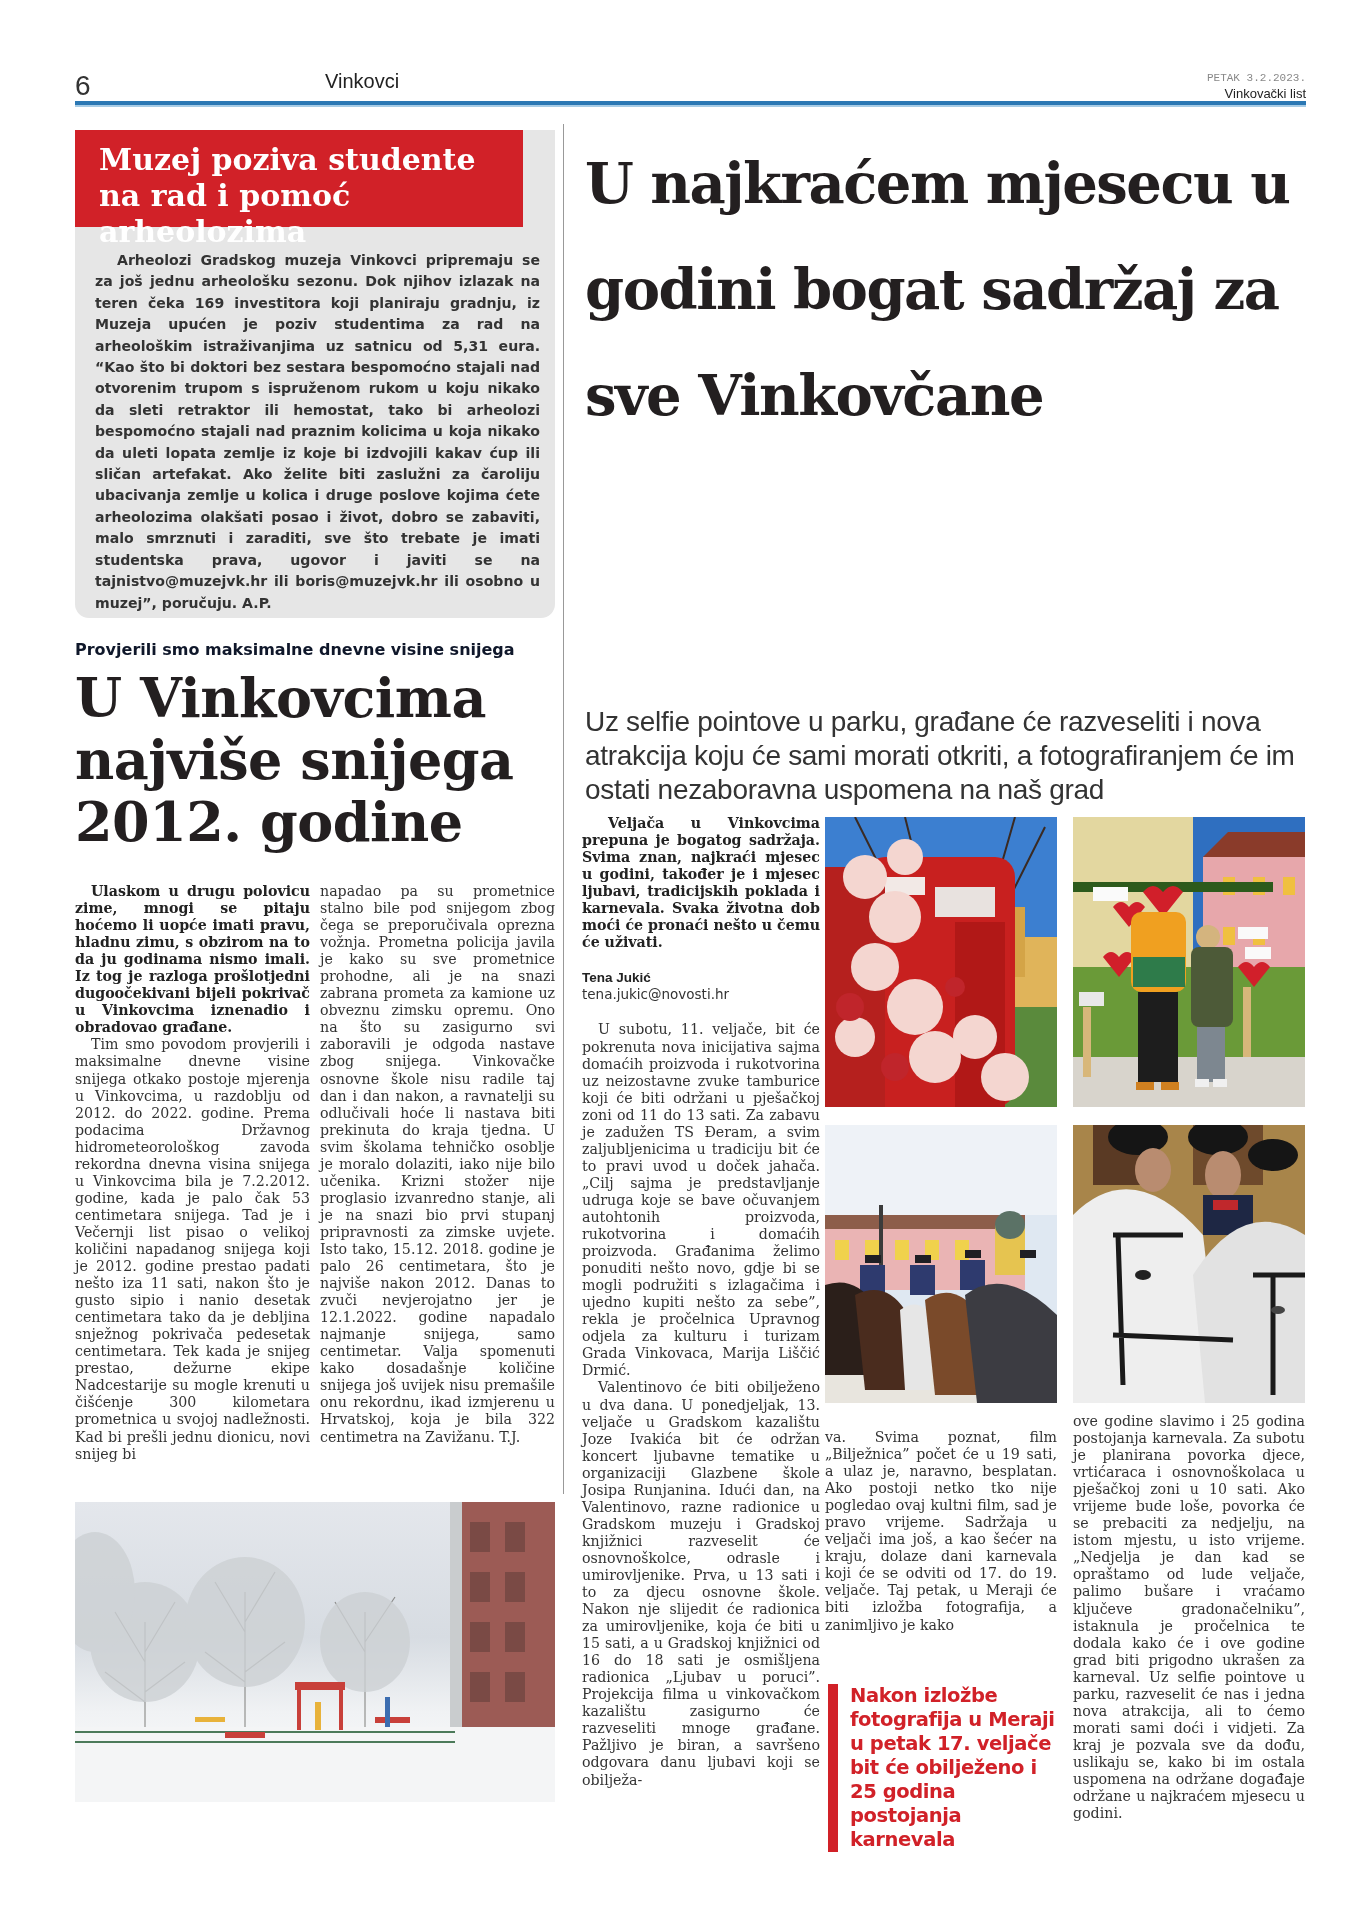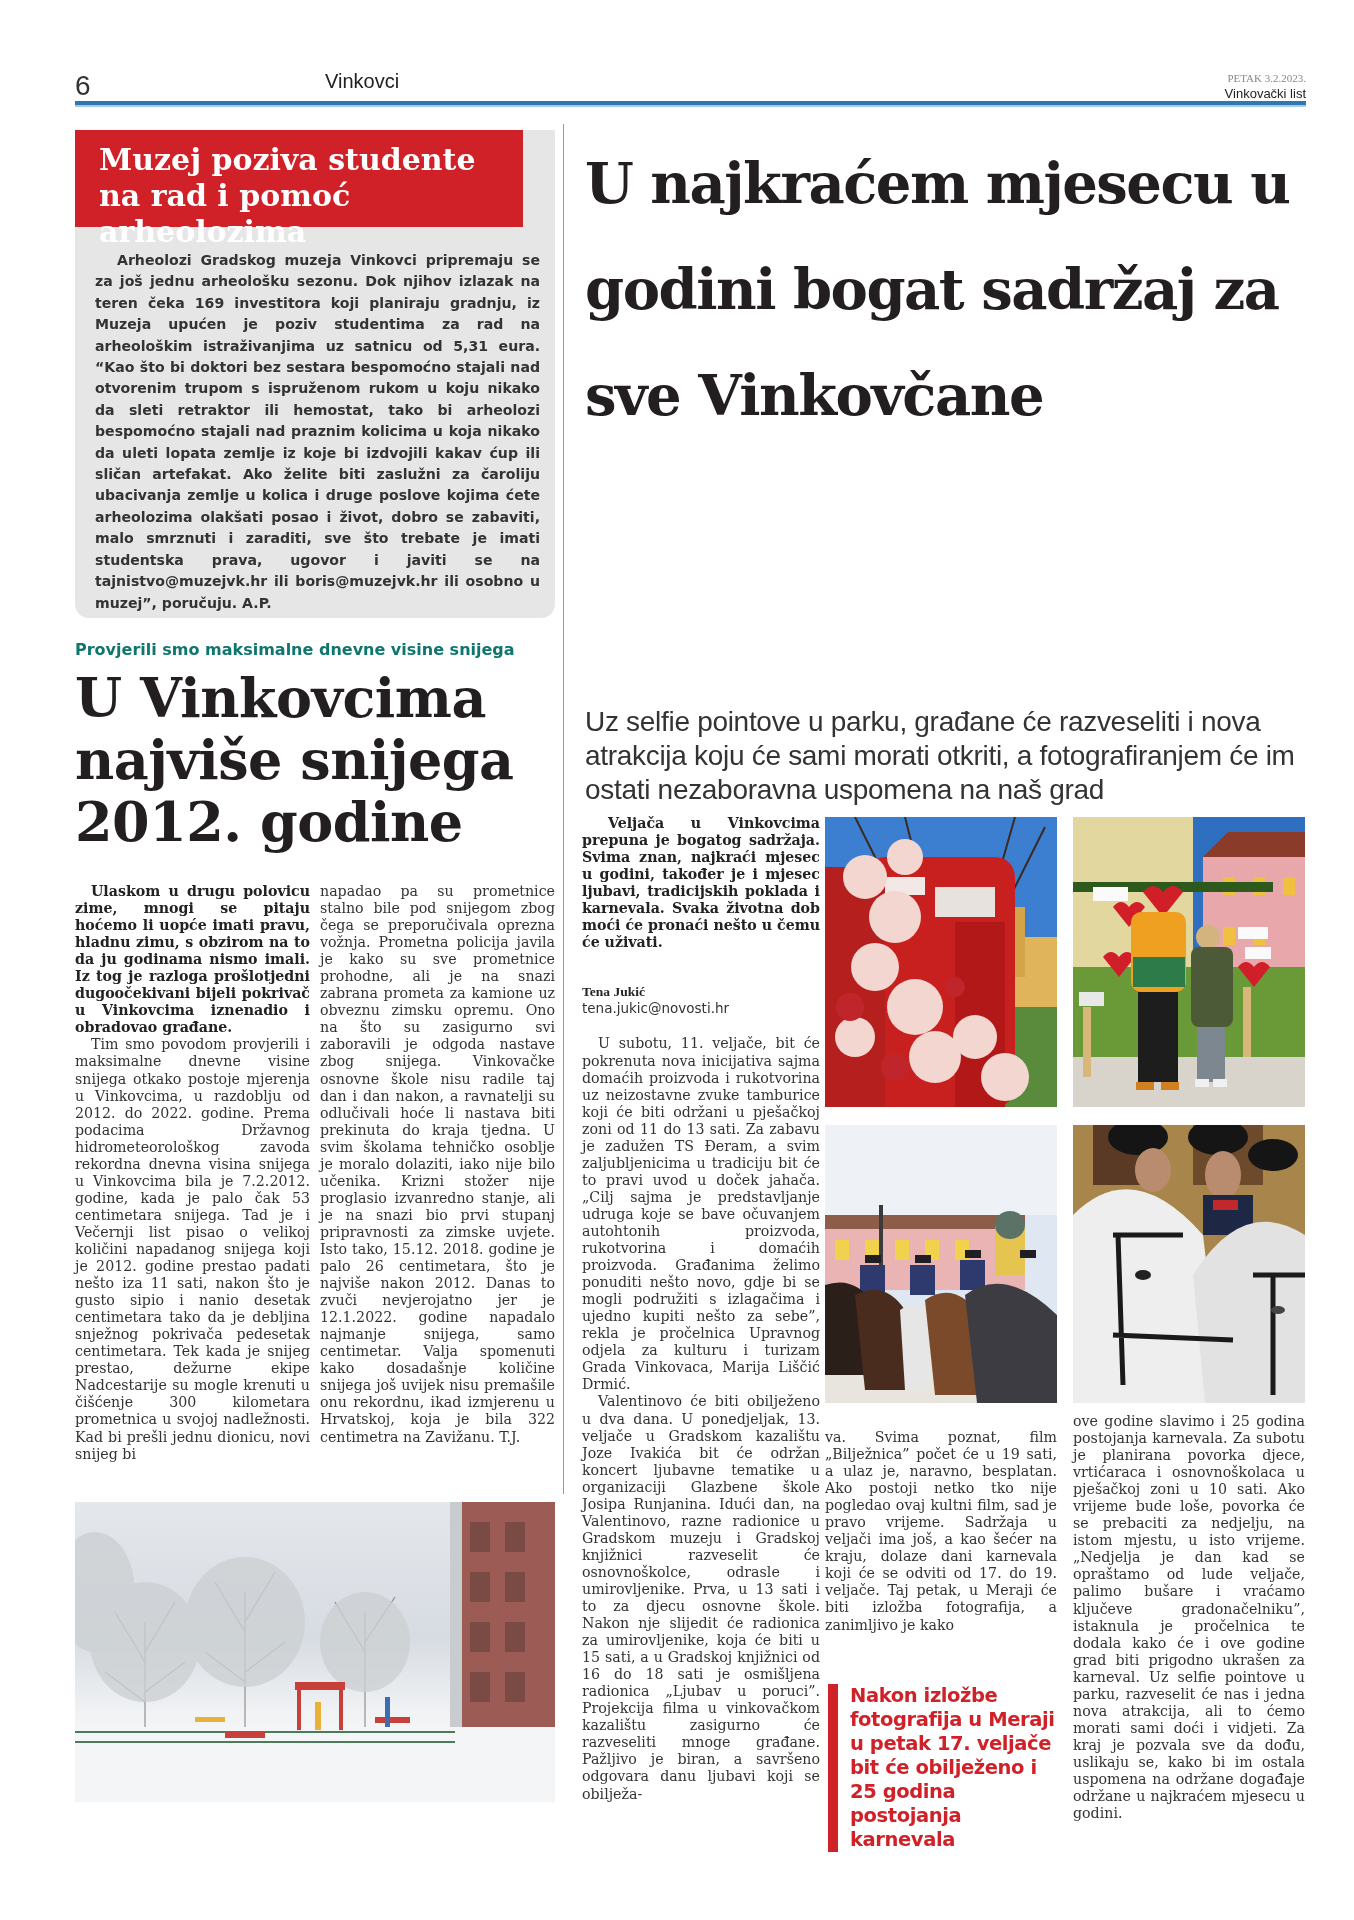--- a/index.html
+++ b/index.html
@@ -4,50 +4,50 @@
 <style>
   * { box-sizing: border-box; margin: 0; padding: 0; }
   html, body { width: 1354px; height: 1920px; background: #ffffff; overflow: hidden; }
   body { position: relative; color: #231f20; font-family: "DejaVu Serif", serif; }
 
   .abs { position: absolute; }
 
   
   .page-num { left: 75px; top: 70px; font-family: "Liberation Sans", sans-serif; font-size: 28px; color: #333; }
   .section { left: 325px; top: 70px; font-family: "Liberation Sans", sans-serif; font-size: 20px; color: #222; }
-  .date { right: 48px; top: 72px; font-family: Liberation Serif, serif; font-size: 11px; color: #888; text-align: left; }
+  .date { right: 48px; top: 72px; font-family: Liberation Mono, monospace; font-size: 11px; color: #888; text-align: left; }
   .paper { right: 48px; top: 86px; font-family: "Liberation Sans", sans-serif; font-size: 13px; color: #222; text-align: right; }
   .rule-blue { left: 75px; top: 101px; width: 1231px; height: 4px; background: #2b78b4; }
   .rule-light { left: 75px; top: 105px; width: 1231px; height: 2px; background: #a7cce6; }
 
   .col-divider { left: 563px; top: 124px; width: 1px; height: 1370px; background: #999; }
 
   
   .box { left: 75px; top: 130px; width: 480px; height: 488px; background: #e6e6e6; border-radius: 0 0 14px 14px; }
   .box-title { left: 75px; top: 130px; width: 448px; height: 97px; background: #d12128; color: #fff; font-family: "DejaVu Serif", serif; font-weight: bold; font-size: 30px; line-height: 36px; padding: 12px 12px 11px 24px; }
   .box-body { left: 95px; top: 250px; width: 445px; font-family: "DejaVu Sans", sans-serif; font-weight: bold; font-size: 14.1px; line-height: 21.4px; color: #333; text-align: justify; text-indent: 22px; }
 
   
-  .kicker { left: 75px; top: 640px; font-family: "DejaVu Sans", sans-serif; font-weight: bold; font-size: 16px; color: #0f766e; }
+  .kicker { left: 75px; top: 640px; font-family: "DejaVu Sans", sans-serif; font-weight: bold; font-size: 16px; color: #0f172a; }
   .snow-title { left: 75px; top: 667px; width: 480px; font-family: "DejaVu Serif", serif; font-weight: bold; font-size: 54px; line-height: 62px; color: #231f20; letter-spacing: -0.5px; }
   .body-col { font-family: "DejaVu Serif", serif; font-size: 14.2px; line-height: 17.05px; color: #333; text-align: justify; hyphens: manual; }
   .body-col p { text-indent: 16px; }
   .lead { font-weight: bold; color: #222; }
   .snow-col1 { left: 75px; top: 883px; width: 235px; }
   .snow-col2 { left: 320px; top: 883px; width: 235px; }
 
   .snow-photo { left: 75px; top: 1502px; width: 480px; height: 300px; overflow: hidden;
     background: linear-gradient(180deg, #e4e7ec 0%, #d7dce2 45%, #f0f2f4 70%, #ffffff 100%); }
 
   
   .main-title { left: 585px; top: 130px; width: 720px; font-family: "DejaVu Serif", serif; font-weight: bold; font-size: 56px; line-height: 106px; color: #231f20; letter-spacing: -1.5px; }
   .main-sub { left: 585px; top: 705px; width: 720px; font-family: Liberation Sans, sans-serif; font-size: 28px; line-height: 34px; color: #333; letter-spacing: -0.3px; }
 
   .m-col1 { left: 582px; top: 815px; width: 238px; }
-  .byline-name { font-family: Liberation Serif, serif; font-weight: bold; font-size: 13.5px; color: #222; margin-top: 32px; }
+  .byline-name { font-family: Liberation Sans, sans-serif; font-weight: bold; font-size: 13.5px; color: #222; margin-top: 18px; }
   .byline-email { font-family: "DejaVu Sans", sans-serif; font-size: 13.5px; color: #333; margin-bottom: 18px; }
 
   .photo { overflow: hidden; }
   .ph1 { left: 825px; top: 817px; width: 232px; height: 290px; }
   .ph2 { left: 1073px; top: 817px; width: 232px; height: 290px; }
   .ph3 { left: 825px; top: 1125px; width: 232px; height: 278px; }
   .ph4 { left: 1073px; top: 1125px; width: 232px; height: 278px; }
 
   .m-col2 { left: 825px; top: 1429px; width: 232px; }
   .m-col3 { left: 1073px; top: 1413px; width: 232px; }

